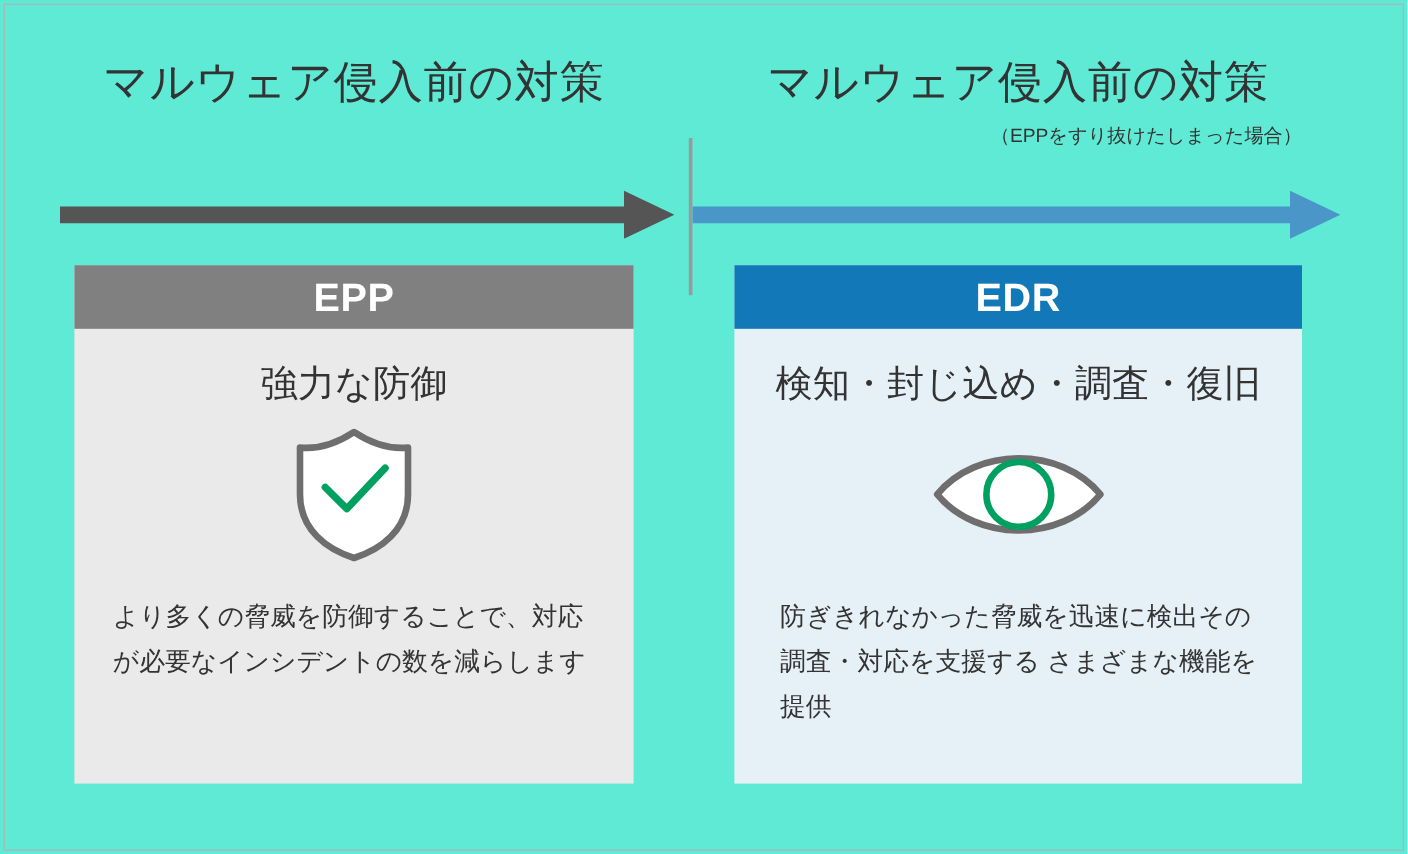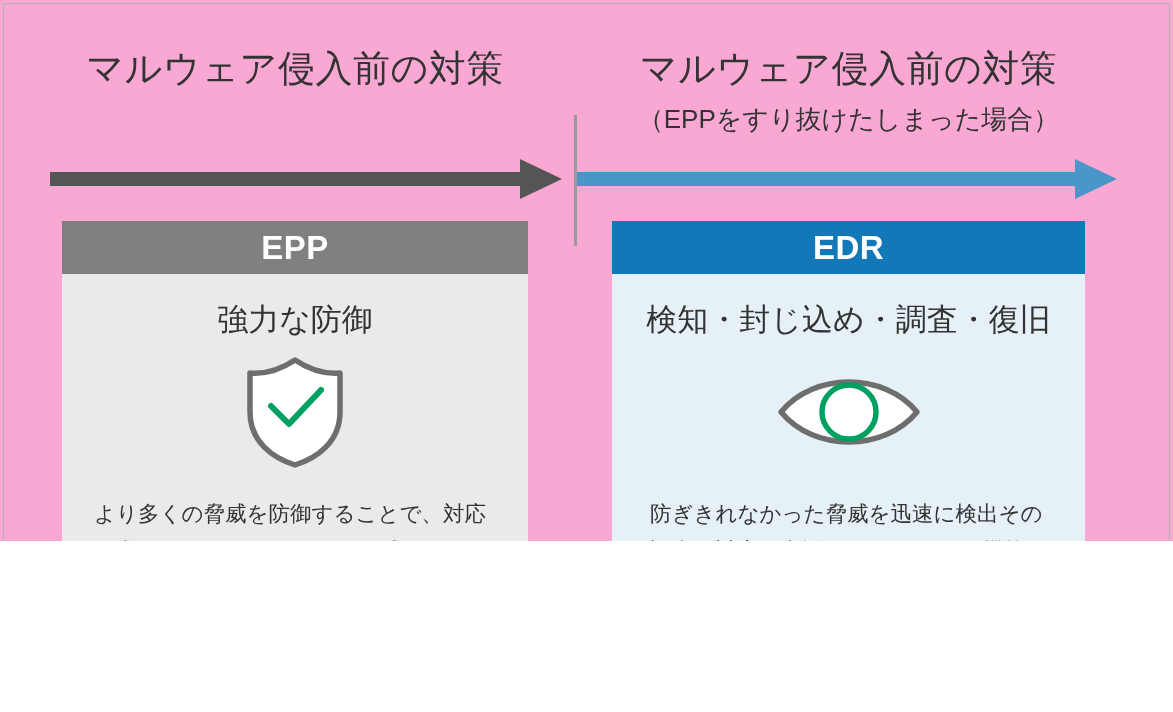--- a/index.html
+++ b/index.html
@@ -8,22 +8,22 @@
     background: #ffffff;
   }
   body {
     font-family: "Liberation Sans", "DejaVu Sans", sans-serif;
     color: #333333;
   }
 
   #canvas {
     position: relative;
     width: 1173px;
-    height: 541px;
-    background: #f9a8d4;
+    height: 712px;
+    background: #5eead4;
     box-sizing: border-box;
     overflow: hidden;
   }
 
   
   .frame {
     position: absolute;
     left: 3px;
     top: 3px;
     width: 1167px;
@@ -44,23 +44,23 @@
     white-space: nowrap;
   }
   #title-left  { left: 62px;  top: 48px;  width: 466px; }
   #title-right { left: 612px; top: 48px;  width: 473px; }
 
   .col-subtitle {
     position: absolute;
     left: 612px;
     top: 104px;
     width: 473px;
-    text-align: center;
+    text-align: right;
     color: #333333;
-    font-size: 26px;
+    font-size: 16px;
     line-height: 1.2;
     white-space: nowrap;
   }
 
   
   #divider {
     position: absolute;
     left: 574px;
     top: 115px;
     width: 3px;

